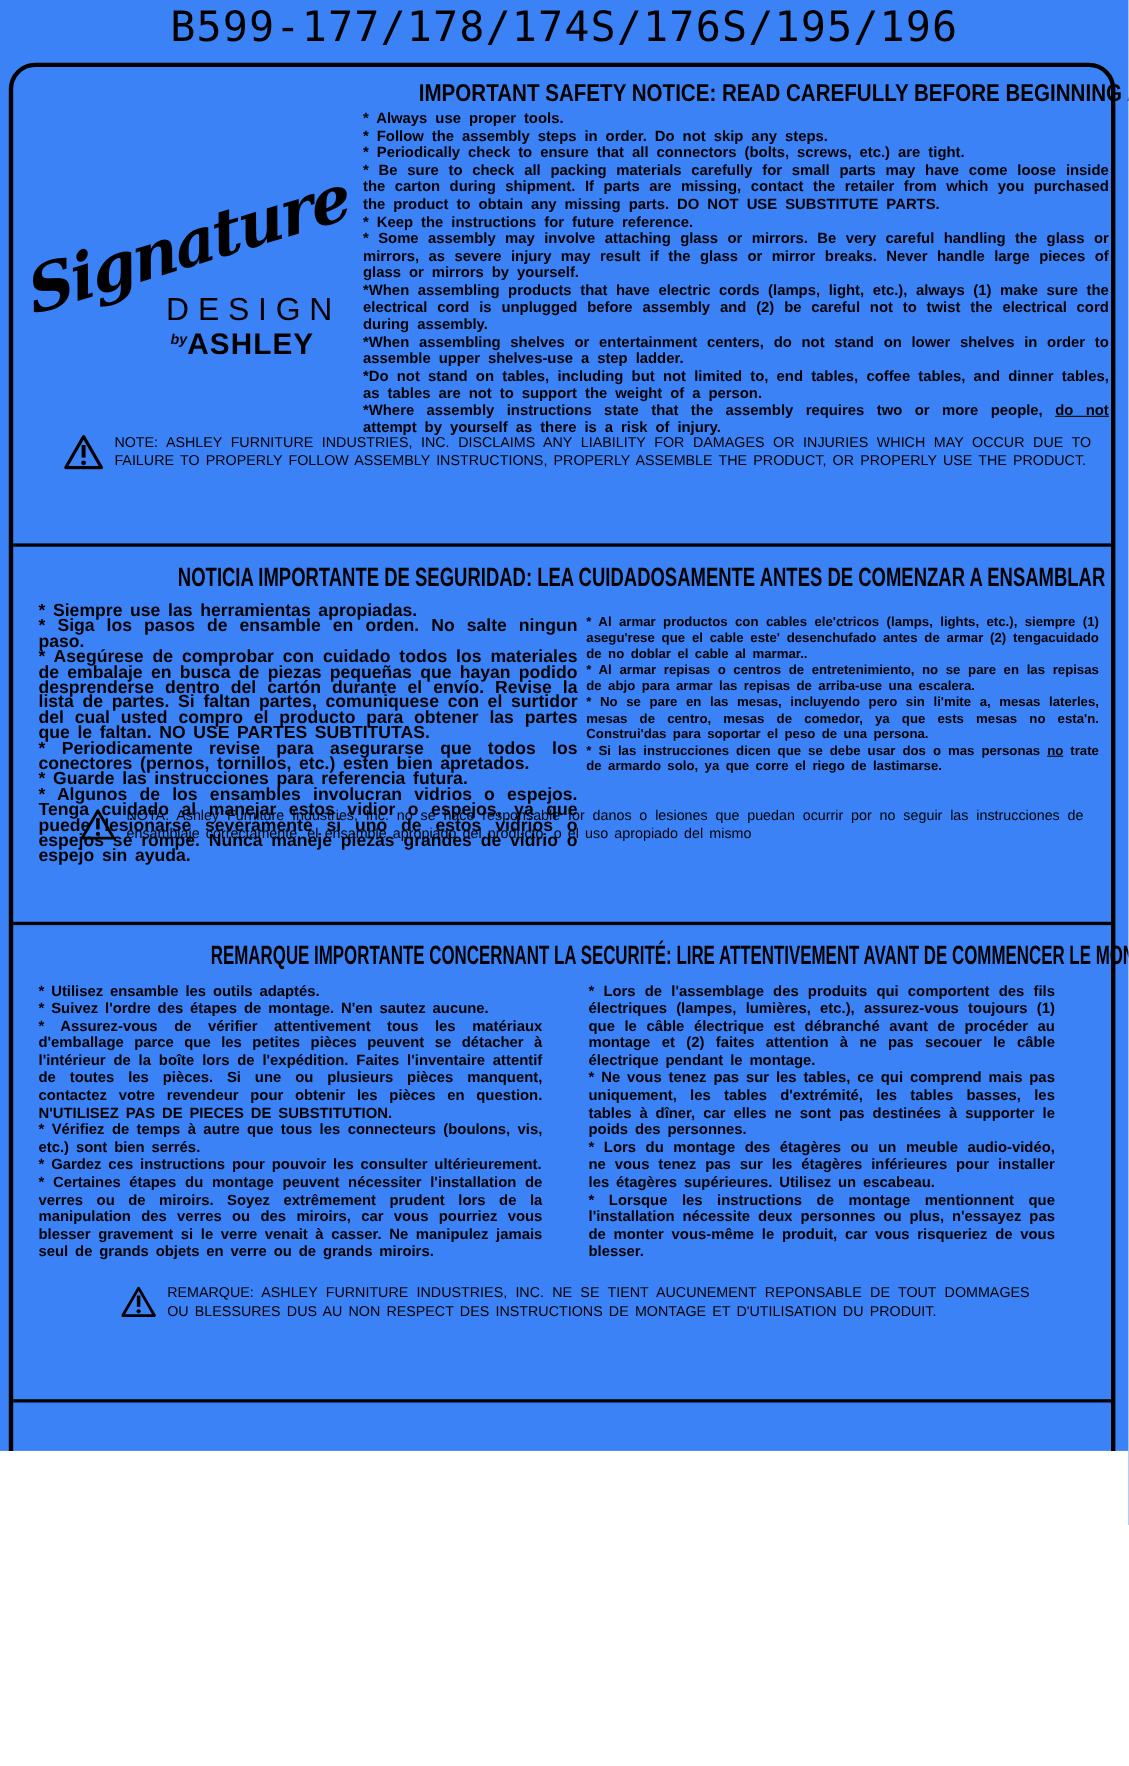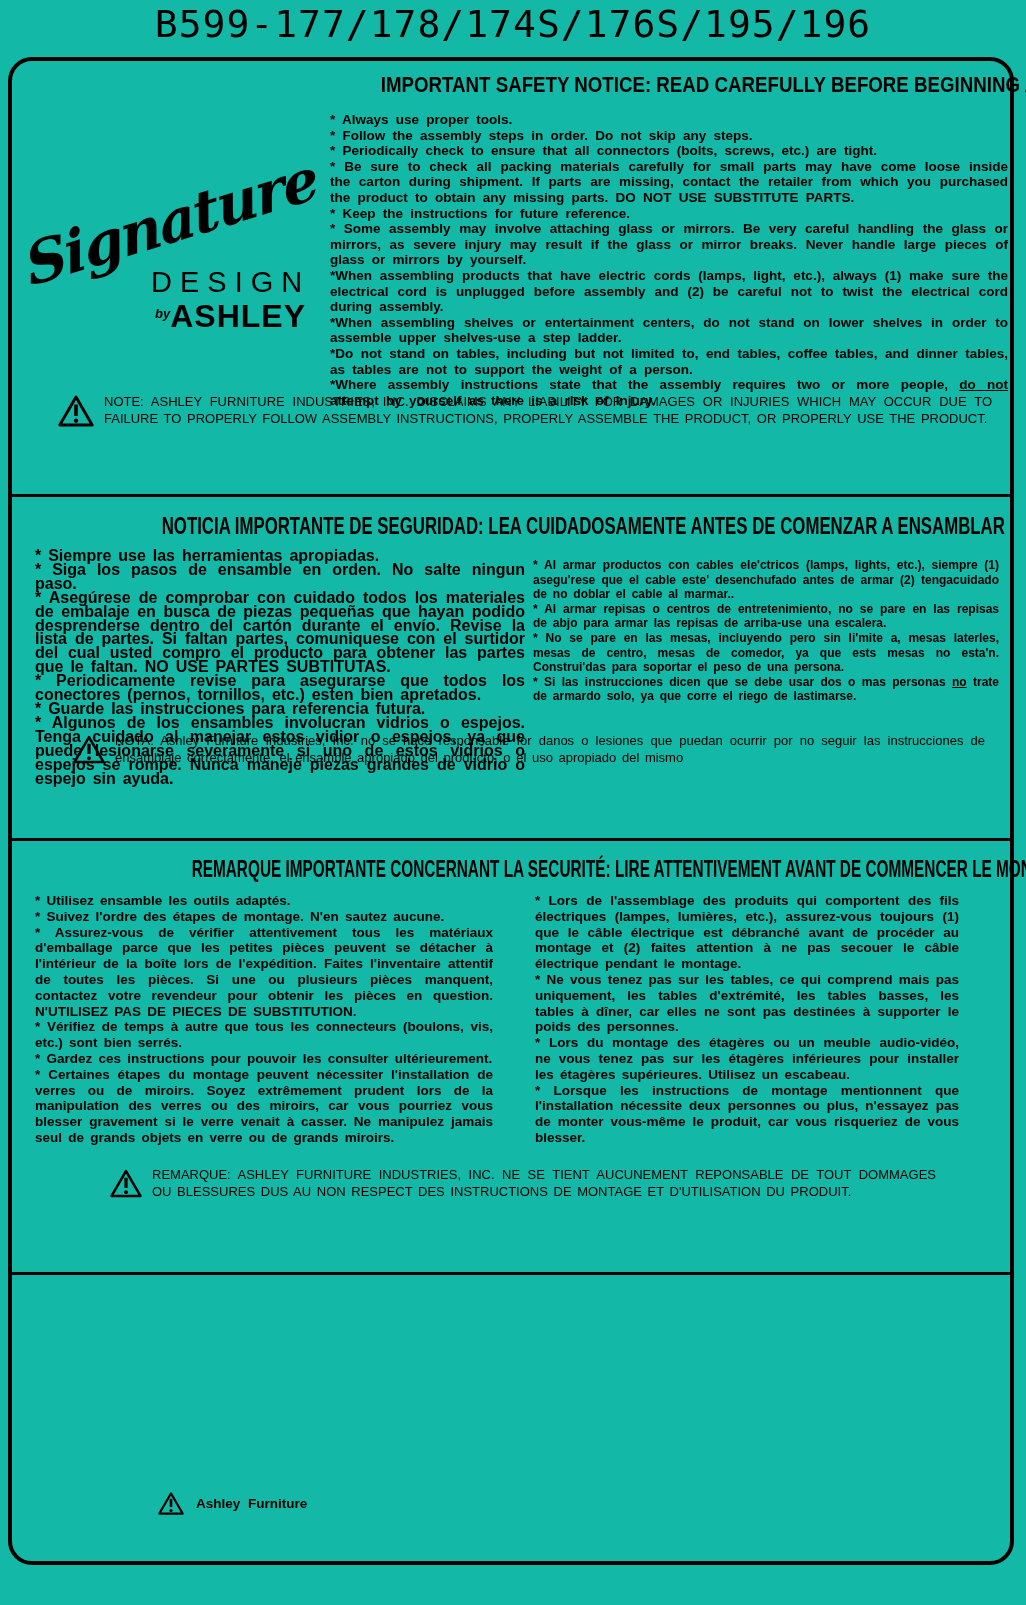--- a/index.html
+++ b/index.html
@@ -1,20 +1,20 @@
 <!DOCTYPE html>
 <html><head>
 <meta charset="utf-8">
 <style>
   html, body { margin: 0; padding: 0; background: #ffffff; }
   .page {
     position: relative;
     width: 1026px;
-    height: 1605px;
-    background: #14b8a6;
+    height: 1319px;
+    background: #3b82f6;
     color: #000000;
     font-family: "Liberation Sans", sans-serif;
     overflow: hidden;
   }
   .doc-title {
     position: absolute;
     top: 2px; left: 0; width: 100%;
     text-align: center;
     font-family: "DejaVu Sans Mono", monospace;
     font-size: 38px;
@@ -45,21 +45,21 @@
     transform-origin: center;
   }
   .en-header { left: 318px; top: 11px; width: 676px; font-size: 22px; transform: scaleX(0.85); }
   .es-header { left: 0; top: 451px; width: 100%; font-size: 24px; transform: scaleX(0.70); }
   .fr-header { left: 0; top: 794px; width: 100%; font-size: 24px; transform: scaleX(0.64); }
 
   
   .b { margin: 0; text-align: justify; }
   .en-body {
     position: absolute; left: 318px; top: 39px; width: 678px;
-    font-size: 13.5px; line-height: 15.6px; font-weight: bold; word-spacing: 3.5px; margin-top: 12px;
+    font-size: 13.5px; line-height: 15.6px; font-weight: bold; word-spacing: 3.5px;
   }
   .es-left  { position: absolute; left: 23px;  top: 488px; width: 490px;
               font-size: 16px; line-height: 13.9px; font-weight: bold; word-spacing: 2.5px; }
   .es-right { position: absolute; left: 521px; top: 497px; width: 466px;
               font-size: 12px; line-height: 14.6px; font-weight: bold; word-spacing: 2.5px; }
   .fr-left  { position: absolute; left: 23px;  top: 832px; width: 458px;
               font-size: 13.5px; line-height: 15.8px; font-weight: bold; word-spacing: 2.5px; }
   .fr-right { position: absolute; left: 523px; top: 832px; width: 424px;
               font-size: 13.5px; line-height: 15.8px; font-weight: bold; word-spacing: 2.5px; }
   .u { text-decoration: underline; }
@@ -85,21 +85,21 @@
     transform: rotate(-17deg) skewX(-6deg);
     transform-origin: center;
     white-space: nowrap;
   }
   .logo-design {
     position: absolute; left: 126px; top: 138px;
     font-size: 29px; font-weight: normal; letter-spacing: 8px; white-space: nowrap;
   }
   .logo-byrow { position: absolute; left: 130px; top: 170px; white-space: nowrap; }
   .logo-by { font-size: 13px; font-weight: bold; font-style: italic; vertical-align: 9px; }
-  .logo-ashley { font-size: 32px; font-weight: 900; letter-spacing: 1px; }
+  .logo-ashley { font-size: 27px; font-weight: 900; letter-spacing: 1px; }
 
   
   .footer-row { position: absolute; left: 146px; top: 1431px; display: flex; align-items: center; gap: 12px; }
   .footer-label { font-size: 13.5px; font-weight: bold; word-spacing: 4px; }
 </style>
 </head>
 <body>
 
 <div class="page">
 

